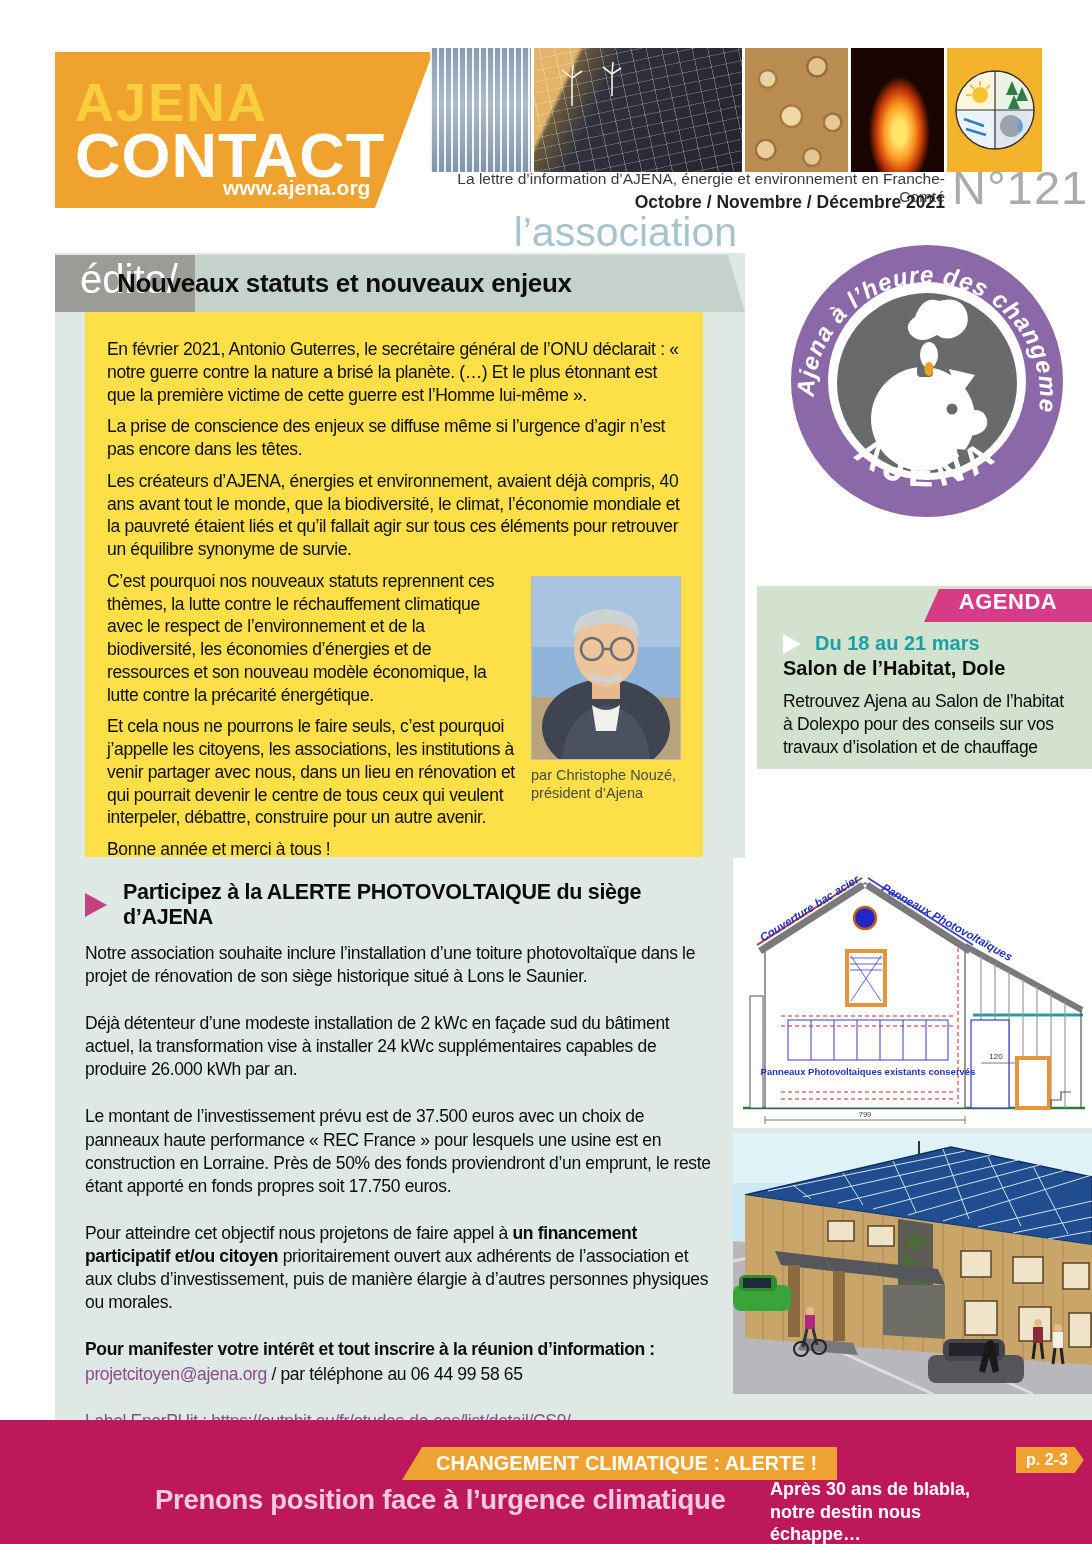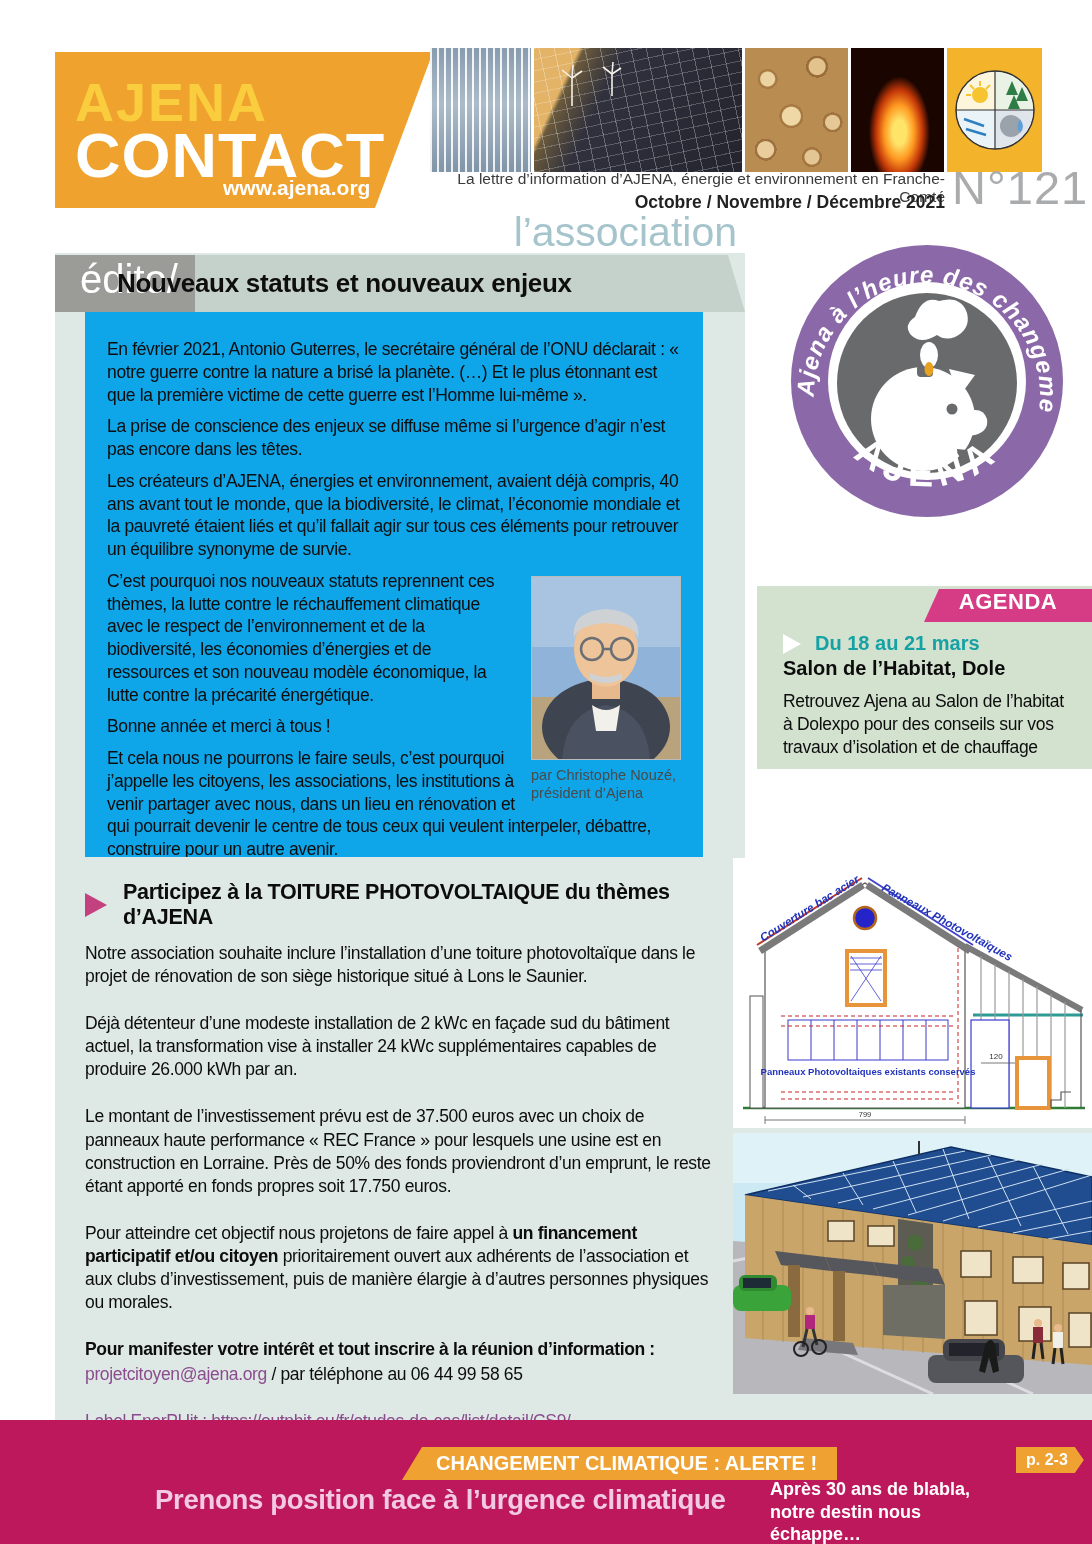--- a/index.html
+++ b/index.html
@@ -42,21 +42,21 @@
   
   .content-bg{position:absolute;left:55px;top:253px;width:1037px;height:1167px;background:#dee8e5;}
   .right-panel{position:absolute;left:745px;top:253px;width:347px;height:605px;background:#ffffff;}
   
   .edito-band{position:absolute;left:55px;top:255px;width:690px;height:57px;
       clip-path:polygon(0 0,calc(100% - 17px) 0,100% 100%,0 100%);}
   .edito-label-seg{position:absolute;left:0;top:0;width:140px;height:57px;background:#9b9c98;}
   .edito-title-seg{position:absolute;left:140px;top:0;width:550px;height:57px;background:#c5d1cb;}
   .edito-label{position:absolute;left:25px;top:2px;font-size:40px;color:#ffffff;}
   .edito-title{position:absolute;left:62px;top:13px;font-size:26px;font-weight:700;color:#0e0e0e;letter-spacing:-0.3px;}
-  .white-box{position:absolute;left:85px;top:312px;width:618px;height:545px;background:#0ea5e9;
+  .white-box{position:absolute;left:85px;top:312px;width:618px;height:545px;background:#fde047;
       padding:26px 22px 0 22px;box-sizing:border-box;overflow:hidden;}
   .white-box p{margin:0 0 9px 0;font-size:17.5px;line-height:1.3;letter-spacing:-0.35px;color:#0d0d0d;}
   .photo-float{float:right;width:150px;margin:6px 0 4px 14px;}
   .president-photo{width:148px;height:182px;border:1px solid #bbb;display:block;}
   .photo-caption{font-size:14.5px;color:#4a4a4a;line-height:1.25;margin-top:6px;}
   
   .participez{position:absolute;left:85px;top:880px;width:626px;}
   .sec-heading{display:flex;align-items:center;gap:16px;margin-bottom:12px;}
   .tri-pink{width:0;height:0;border-left:22px solid #c4417f;border-top:12px solid transparent;border-bottom:12px solid transparent;}
   .sec-heading-text{font-size:21.5px;font-weight:700;letter-spacing:-0.3px;color:#0c0c0c;}
@@ -190,28 +190,28 @@
         <path d="M58,96 q16,8 32,0 l0,6 q-16,8 -32,0 Z" fill="#cfd2d4"></path>
         <path d="M30,182 q4,-48 44,-54 q40,6 44,54 Z" fill="#4a5160"></path>
         <path d="M60,128 q14,10 28,0 l-4,26 h-20 Z" fill="#f2f0ea"></path>
       </svg>
       <div class="photo-caption">
         <span>par Christophe Nouzé,</span><br>
         <span>président d’Ajena</span>
       </div>
     </div>
     <p>C’est pourquoi nos nouveaux statuts reprennent ces thèmes, la lutte contre le réchauffement climatique avec le respect de l’environnement et de la biodiversité, les économies d’énergies et de ressources et son nouveau modèle économique, la lutte contre la précarité énergétique.</p>
+    <p>Et cela nous ne pourrons le faire seuls, c’est pourquoi j’appelle les citoyens, les associations, les institutions à venir partager avec nous, dans un lieu en rénovation et qui pourrait devenir le centre de tous ceux qui veulent interpeler, débattre, construire pour un autre avenir.</p>
     <p>Bonne année et merci à tous !</p>
-    <p>Et cela nous ne pourrons le faire seuls, c’est pourquoi j’appelle les citoyens, les associations, les institutions à venir partager avec nous, dans un lieu en rénovation et qui pourrait devenir le centre de tous ceux qui veulent interpeler, débattre, construire pour un autre avenir.</p>
   </div>
 
   <div class="participez">
     <div class="sec-heading">
       <div class="tri-pink"></div>
-      <div class="sec-heading-text">Participez à la TOITURE PHOTOVOLTAIQUE du thèmes d’AJENA</div>
+      <div class="sec-heading-text">Participez à la ALERTE PHOTOVOLTAIQUE du siège d’AJENA</div>
     </div>
     <p>Notre association souhaite inclure l’installation d’une toiture photovoltaïque dans le projet de rénovation de son siège historique situé à Lons le Saunier.</p>
     <p>Déjà détenteur d’une modeste installation de 2 kWc en façade sud du bâtiment actuel, la transformation vise à installer 24 kWc supplémentaires capables de produire 26.000 kWh par an.</p>
     <p>Le montant de l’investissement prévu est de 37.500 euros avec un choix de panneaux haute performance « REC France » pour lesquels une usine est en construction en Lorraine. Près de 50% des fonds proviendront d’un emprunt, le reste étant apporté en fonds propres soit 17.750 euros.</p>
     <p><span>Pour atteindre cet objectif nous projetons de faire appel à </span><span class="lead-bold">un financement participatif et/ou citoyen</span><span> prioritairement ouvert aux adhérents de l’association et aux clubs d’investissement, puis de manière élargie à d’autres personnes physiques ou morales.</span></p>
     <p class="tight"><span class="lead-bold">Pour manifester votre intérêt et tout inscrire à la réunion d’information :</span></p>
     <p><a href="#" class="purple-link">projetcitoyen@ajena.org</a><span> / par téléphone au 06 44 99 58 65</span></p>
     <p><a href="#" class="purple-link">Label EnerPHit : https://outphit.eu/fr/etudes-de-cas/list/detail/CS9/</a></p>
   </div>
 

